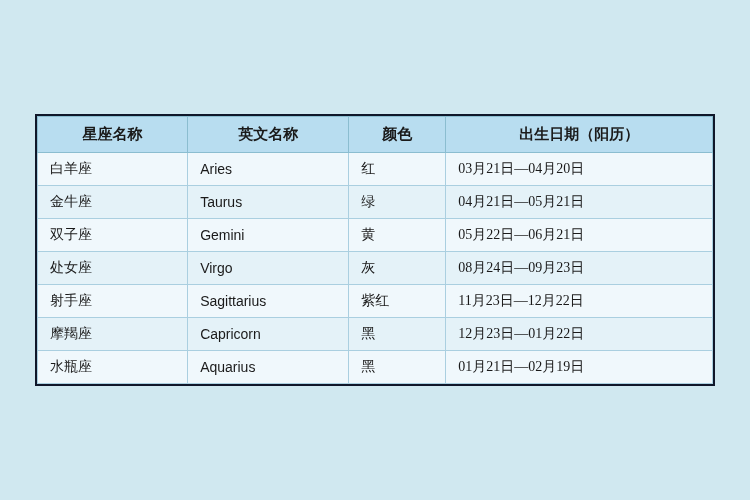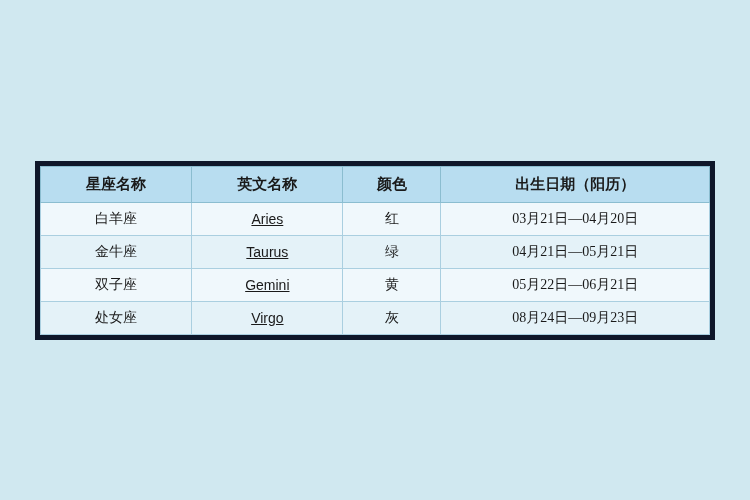--- a/index.html
+++ b/index.html
@@ -14,21 +14,21 @@
       background-color: #d0e8f0;
       display: flex;
       align-items: center;
       justify-content: center;
       font-family: "SimSun", "宋体", serif;
       font-size: 14px;
     }
 
     .table-container {
       background-color: #5eead4;
-      border: 5px solid #0f172a;
+      border: 2px solid #0f172a;
       width: 680px;
     }
 
     table {
       width: 100%;
       border-collapse: collapse;
     }
 
     thead tr {
       background-color: #b8ddf0;
@@ -47,28 +47,26 @@
       background-color: #f0f8fc;
     }
 
     tbody tr:nth-child(even) {
       background-color: #e4f2f8;
     }
 
     tbody td {
       border: 1px solid #aacfe0;
       padding: 7px 12px;
-      text-align: center;
       color: #1a1a1a;
       font-size: 14px;
     }
 
     tbody td:nth-child(2) {
       font-family: Arial, sans-serif;
-      text-decoration: underline;
     }
   </style>
 </head>
 <body>
 
 <div class="table-container">
   <table>
     <thead>
       <tr>
         <th>星座名称</th>
@@ -95,15 +93,33 @@
           <td>Gemini</td>
           <td>黄</td>
           <td>05月22日—06月21日</td>
         </tr>
         <tr>
           <td>处女座</td>
           <td>Virgo</td>
           <td>灰</td>
           <td>08月24日—09月23日</td>
         </tr>
+        <tr>
+          <td>射手座</td>
+          <td>Sagittarius</td>
+          <td>紫红</td>
+          <td>11月23日—12月22日</td>
+        </tr>
+        <tr>
+          <td>摩羯座</td>
+          <td>Capricorn</td>
+          <td>黑</td>
+          <td>12月23日—01月22日</td>
+        </tr>
+        <tr>
+          <td>水瓶座</td>
+          <td>Aquarius</td>
+          <td>黑</td>
+          <td>01月21日—02月19日</td>
+        </tr>
       </tbody>
   </table>
 </div>
 
 </body></html>

